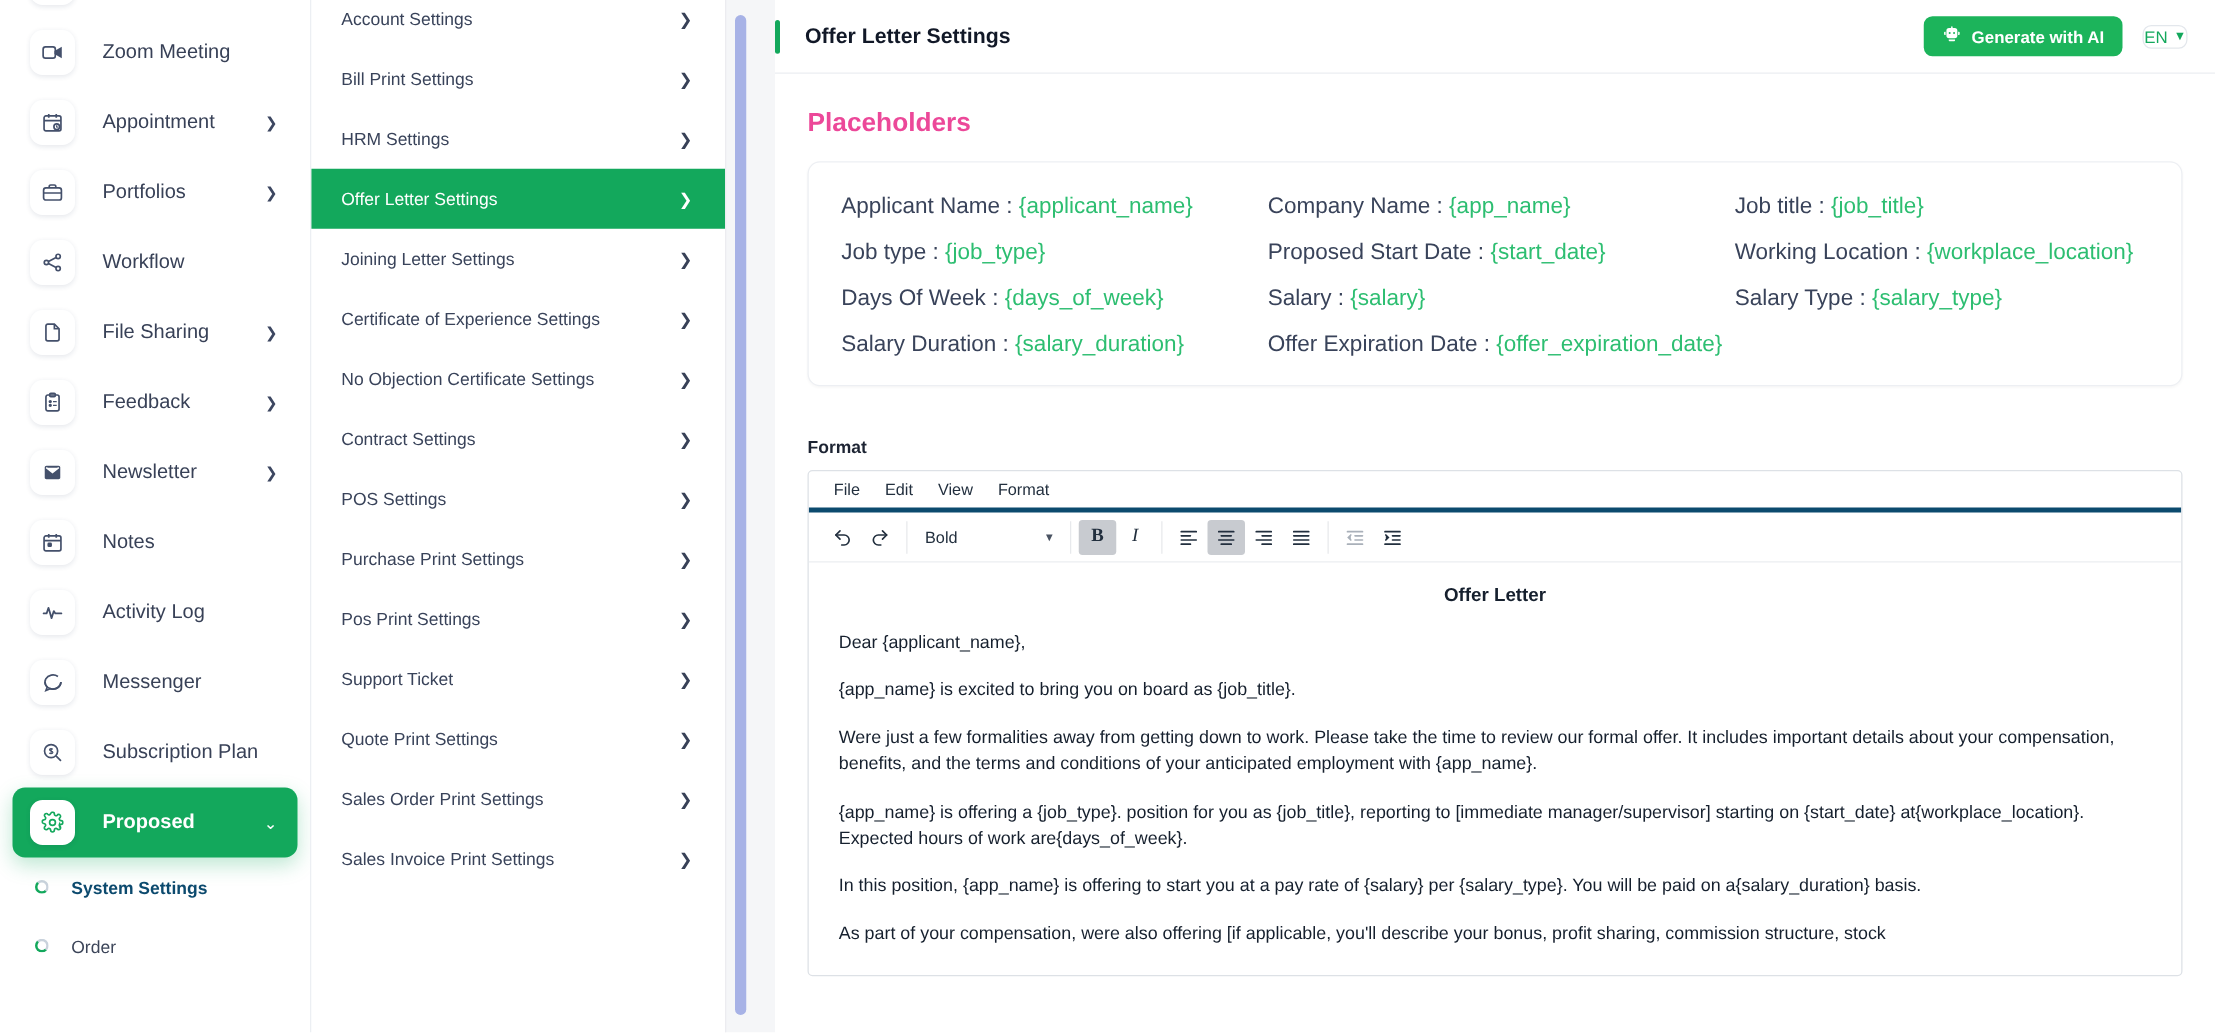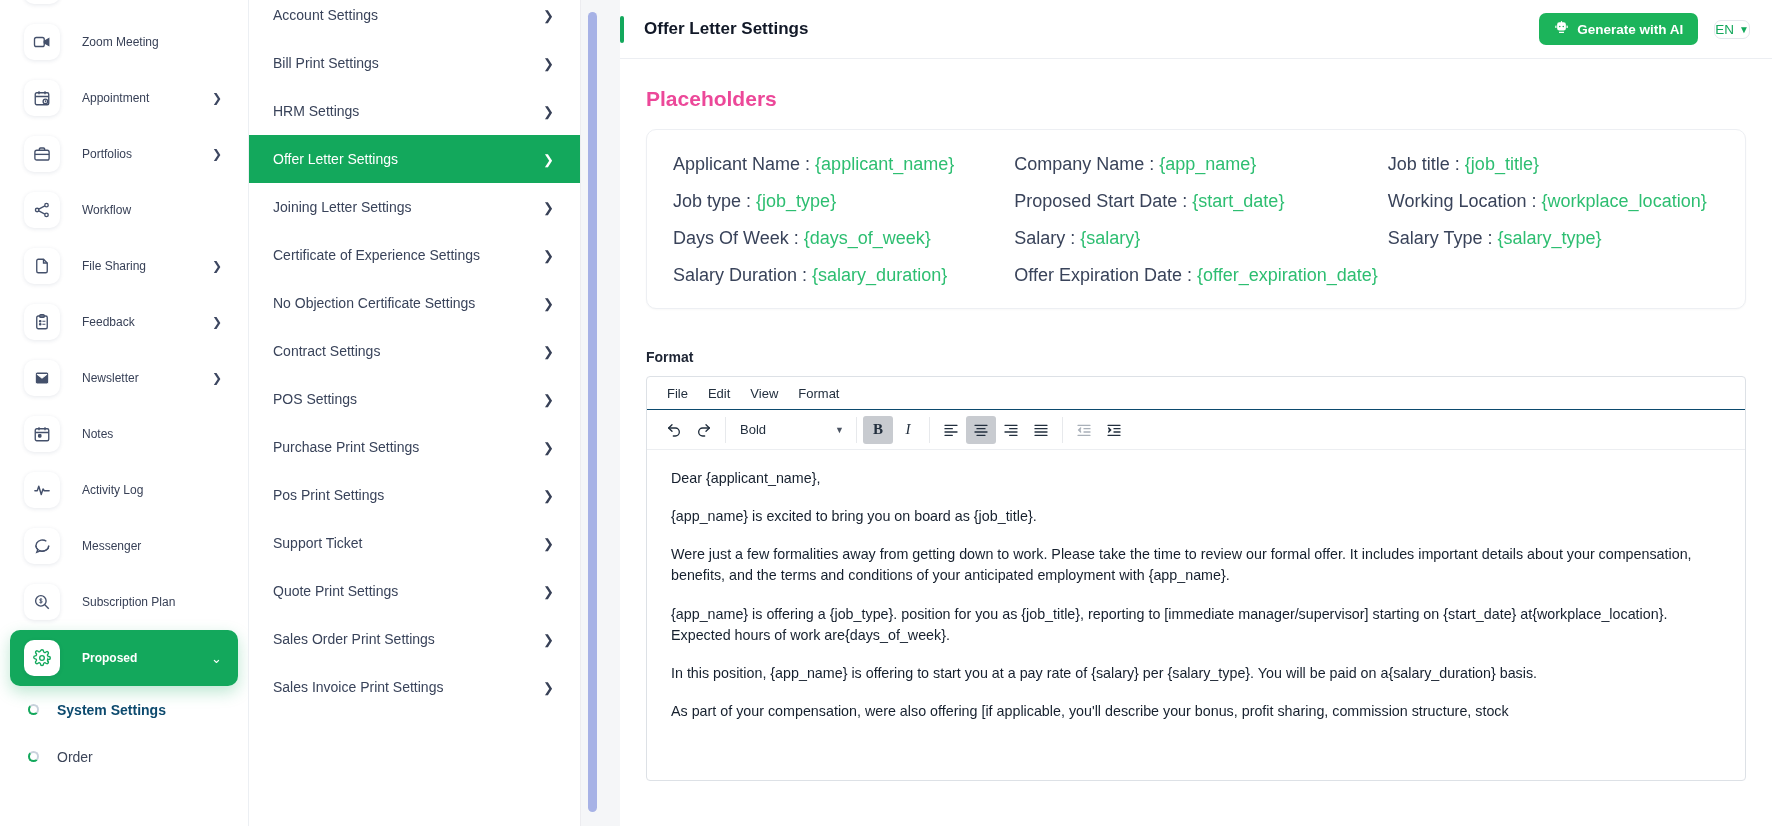--- a/index.html
+++ b/index.html
@@ -32,21 +32,21 @@
     width: 36px; height: 36px; flex: 0 0 36px;
     background: #ffffff;
     border-radius: 10px;
     box-shadow: 0 1px 4px rgba(22,40,80,.10);
     display: flex; align-items: center; justify-content: center;
     color: #44506b;
   }
   .nav-icon svg { width: 18px; height: 18px; display:block; }
   .nav-label {
     margin-left: 22px;
-    font-size: 12px;
+    font-size: 16px;
     color: #384157;
     font-weight: 400;
     white-space: nowrap;
   }
   .nav-caret {
     margin-left: auto;
     color: #3d4761;
     font-size: 12px;
     line-height: 1;
   }
@@ -197,21 +197,21 @@
     margin: 11px 26px 0 26px;
     border: 1px solid #dde1e6;
     border-radius: 4px;
     background: #fff;
     overflow: hidden;
   }
   .ed-menubar {
     display: flex; align-items: center; gap: 0;
     height: 33px;
     padding: 0 10px;
-    border-bottom: 1px solid #0c4a6e;
+    border-bottom: 4px solid #0c4a6e;
   }
   .ed-menu {
     font-size: 13px; color: #222f3e;
     padding: 0 10px; line-height: 33px;
     cursor: pointer;
   }
   .ed-toolbar {
     display: flex; align-items: center;
     height: 40px;
     padding: 0 6px;
@@ -591,20 +591,21 @@
             <div class="tb-btn">
               <svg viewBox="0 0 24 24" stroke="currentColor" stroke-width="2" stroke-linecap="round" fill="none">
                   <path d="M3 5h18M12 10h9M12 15h9M3 20h18"></path>
                   <path d="M4 9l3 3-3 3" fill="currentColor" stroke="currentColor"></path>
                 </svg>
             </div>
           </div>
         </div>
 
         <div class="ed-body">
+          <div class="doc-title">Offer Letter</div>
           <div id="doc-paras">
               <p class="doc-p">Dear {applicant_name},</p>
               <p class="doc-p">{app_name} is excited to bring you on board as {job_title}.</p>
               <p class="doc-p">Were just a few formalities away from getting down to work. Please take the time to review our formal offer. It includes important details about your compensation, benefits, and the terms and conditions of your anticipated employment with {app_name}.</p>
               <p class="doc-p">{app_name} is offering a {job_type}. position for you as {job_title}, reporting to [immediate manager/supervisor] starting on {start_date} at{workplace_location}. Expected hours of work are{days_of_week}.</p>
               <p class="doc-p">In this position, {app_name} is offering to start you at a pay rate of {salary} per {salary_type}. You will be paid on a{salary_duration} basis.</p>
               <p class="doc-p">As part of your compensation, were also offering [if applicable, you'll describe your bonus, profit sharing, commission structure, stock</p>
             </div>
         </div>
 

